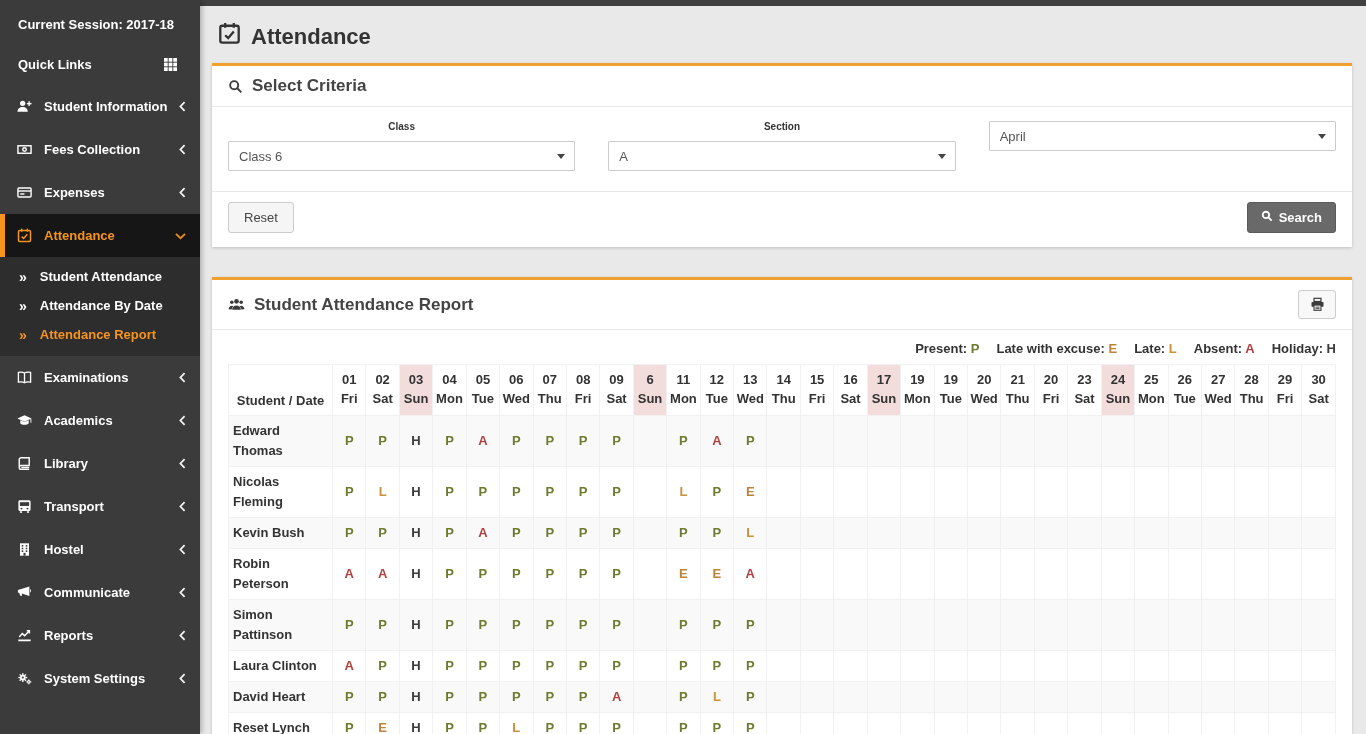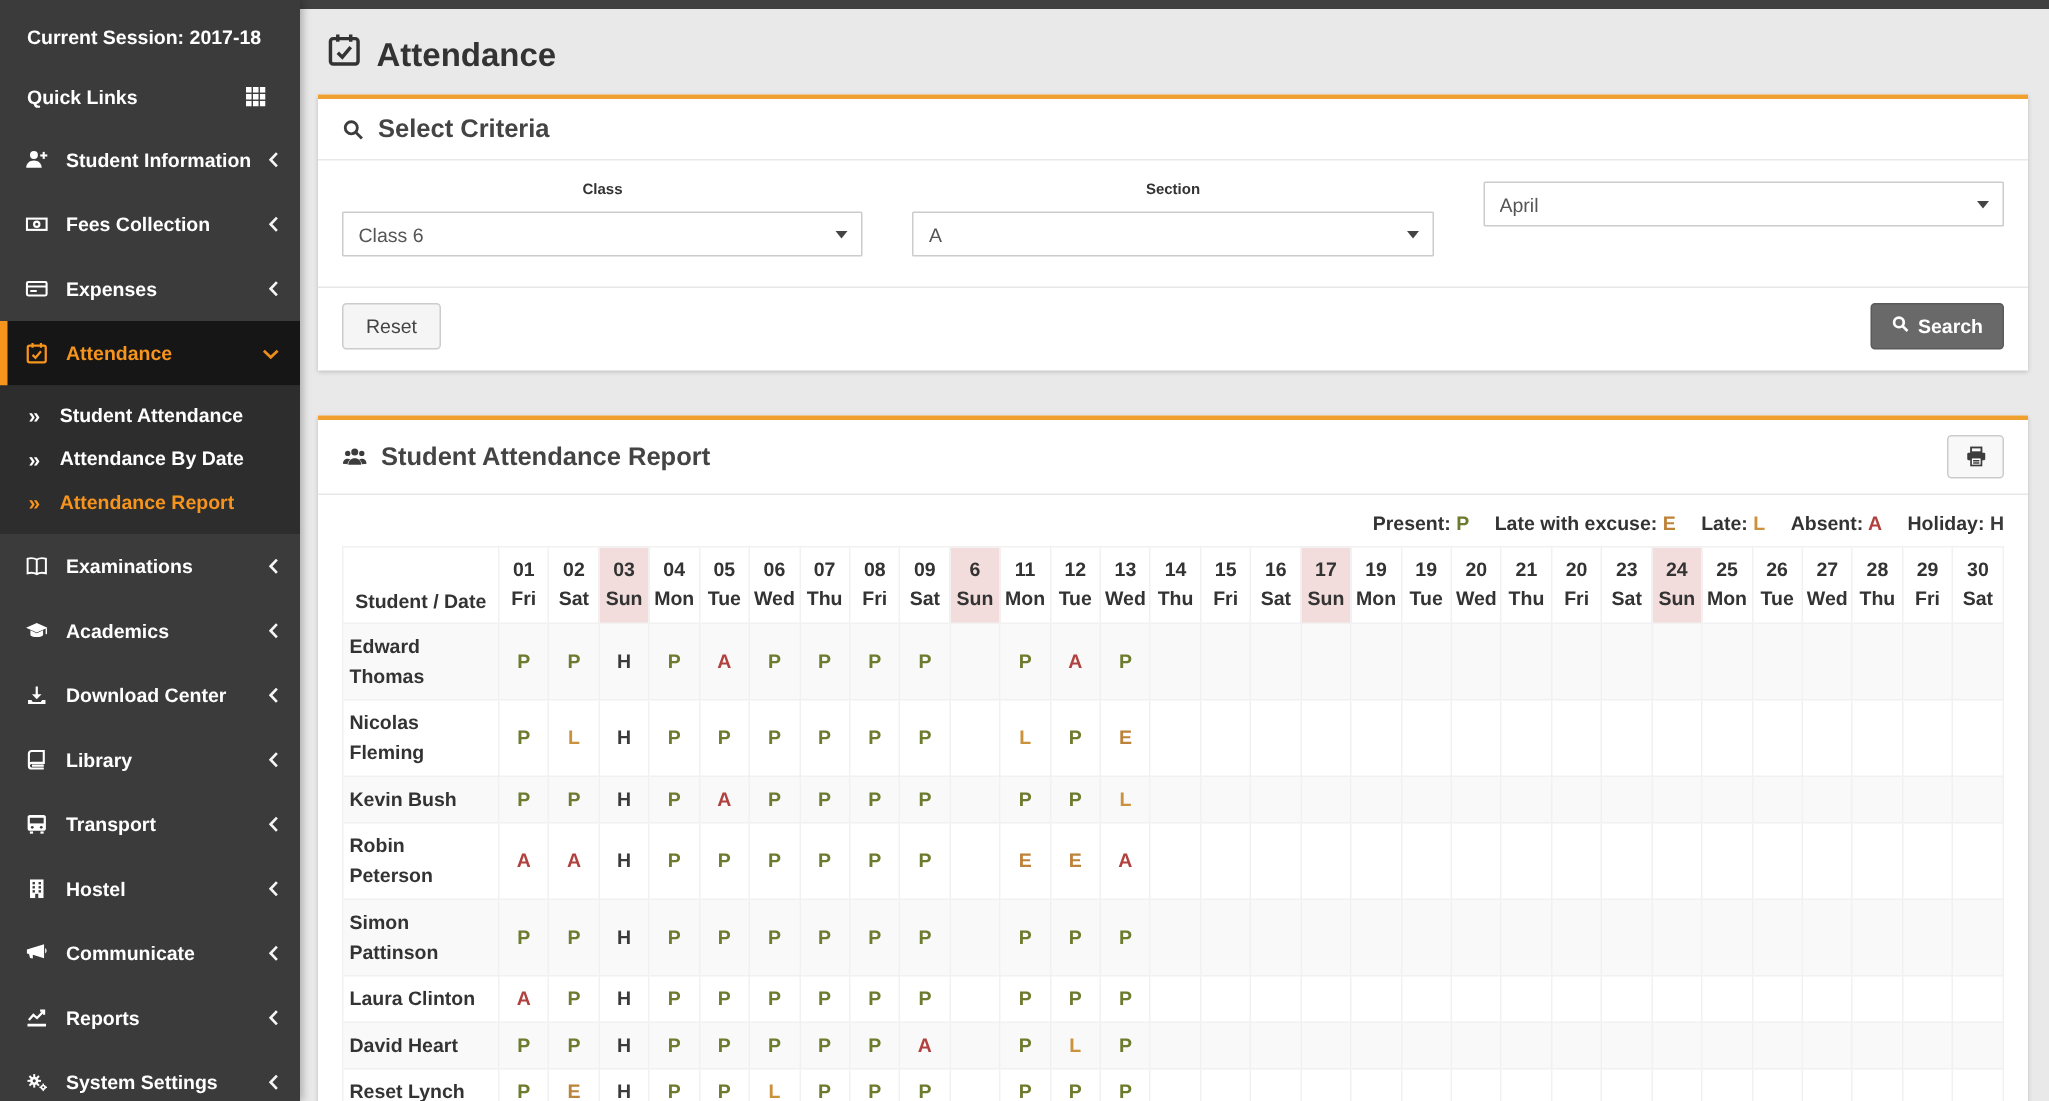--- a/index.html
+++ b/index.html
@@ -195,34 +195,20 @@
         </div>
         <div class="menu-item">
           <span class="mi-icon">
             <svg viewBox="0 0 16 16" width="15" height="15" fill="currentColor">
               <path d="M8 2.4 15.6 5.8 8 9.2 0.4 5.8z"></path>
               <path d="M3.5 7.7v3.1c0 .9 2 1.7 4.5 1.7s4.5-.8 4.5-1.7V7.7L8 9.7z"></path>
               <rect x="14.3" y="6.2" width="1" height="4.2"></rect>
             </svg>
           </span>
           <span class="mi-label">Academics</span>
-          <span class="mi-chev">
-            <svg viewBox="0 0 8 12" width="7" height="11" fill="none" stroke="currentColor" stroke-width="2">
-              <polyline points="6.4,1 1.6,6 6.4,11"></polyline>
-            </svg>
-          </span>
-        </div>
-        <div class="menu-item">
-          <span class="mi-icon">
-            <svg viewBox="0 0 16 16" width="15" height="15" fill="currentColor">
-              <path d="M7.2 1.8h1.6v5.4h2.6L8 10.8 4.6 7.2h2.6z"></path>
-              <path d="M1.8 11.4h2.4l.9 1.4h5.8l.9-1.4h2.4v2.8H1.8z"></path>
-            </svg>
-          </span>
-          <span class="mi-label">Download Center</span>
           <span class="mi-chev">
             <svg viewBox="0 0 8 12" width="7" height="11" fill="none" stroke="currentColor" stroke-width="2">
               <polyline points="6.4,1 1.6,6 6.4,11"></polyline>
             </svg>
           </span>
         </div>
         <div class="menu-item">
           <span class="mi-icon">
             <svg viewBox="0 0 16 16" width="15" height="15" fill="none" stroke="currentColor" stroke-width="1.5">
               <path d="M13 14.2H4.4a2 2 0 0 1 0-4H13V1.8H4.4a2 2 0 0 0-2 2v8.4"></path>

